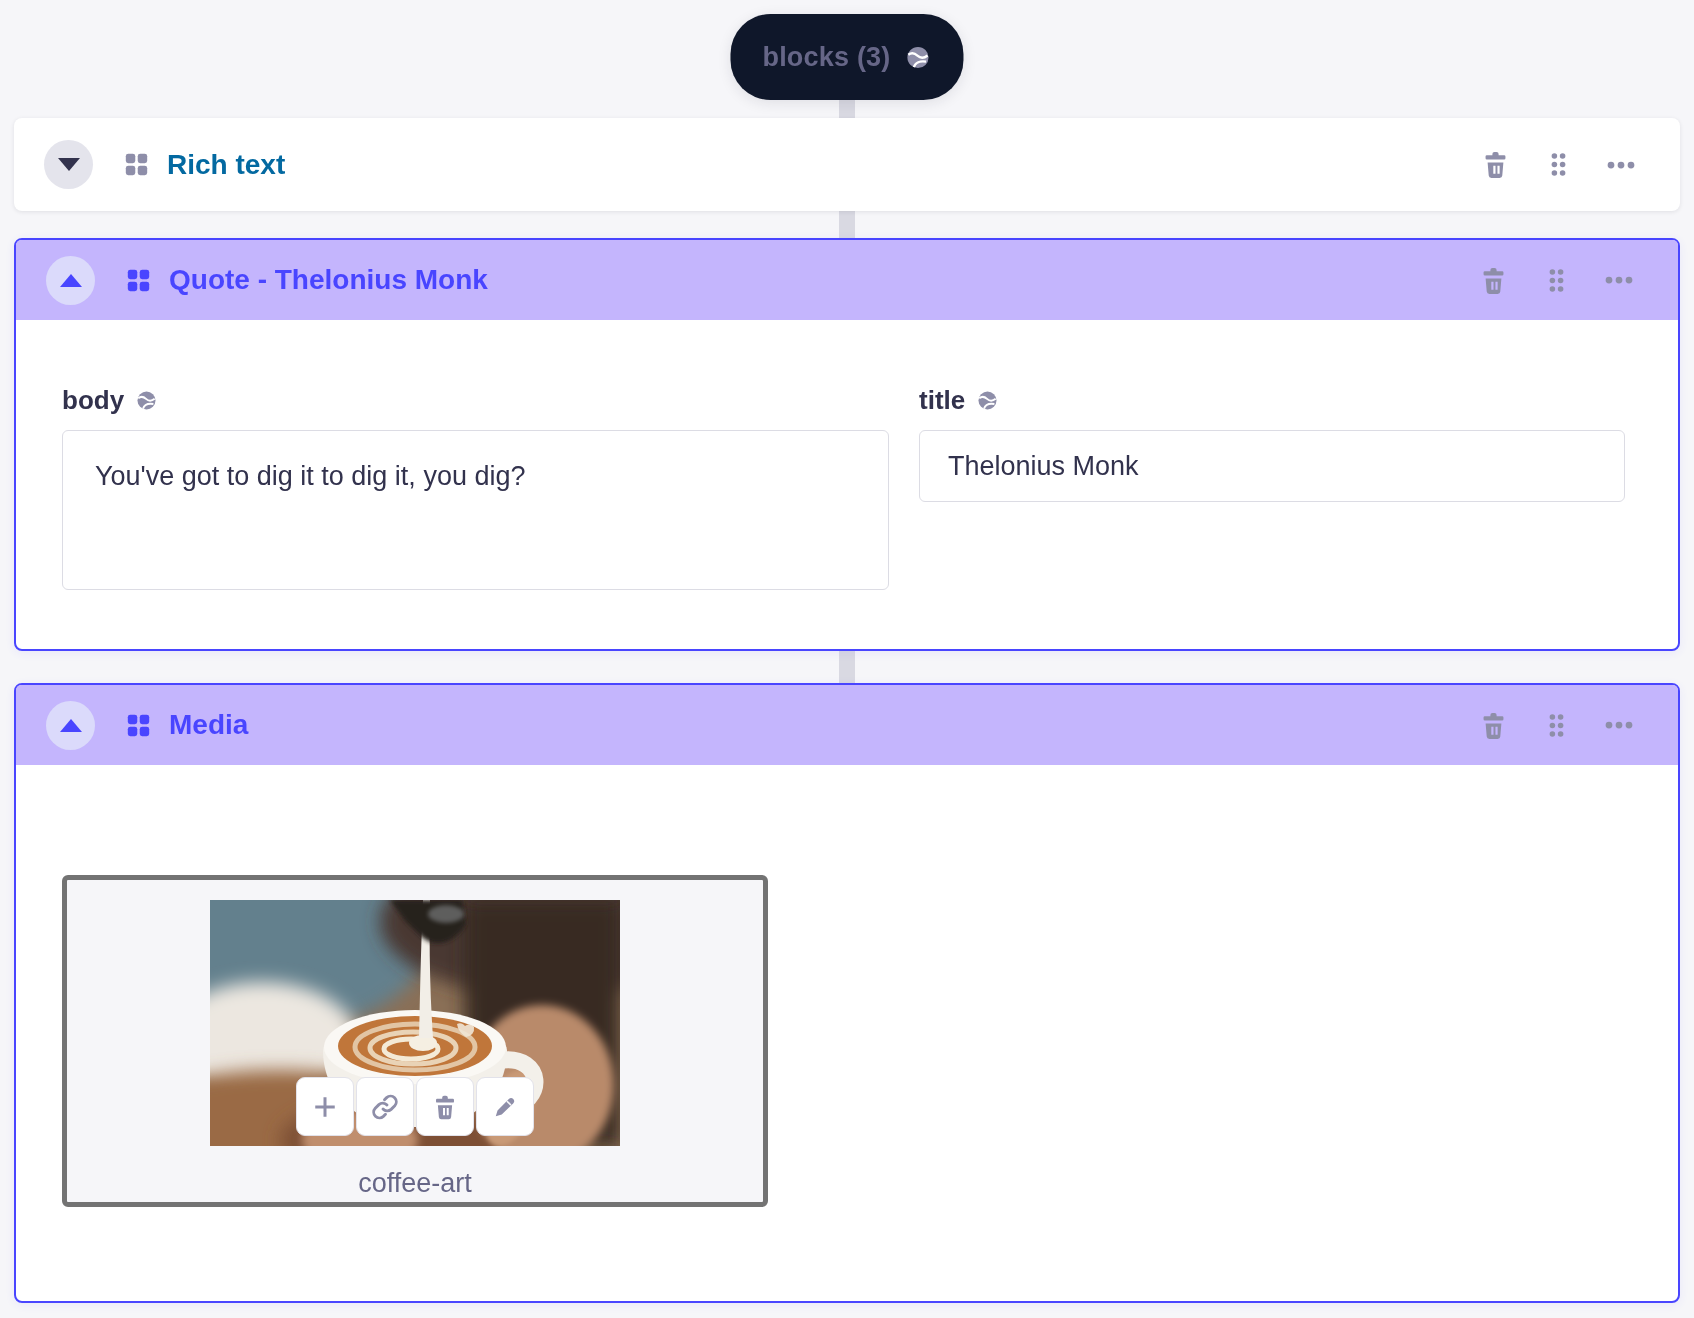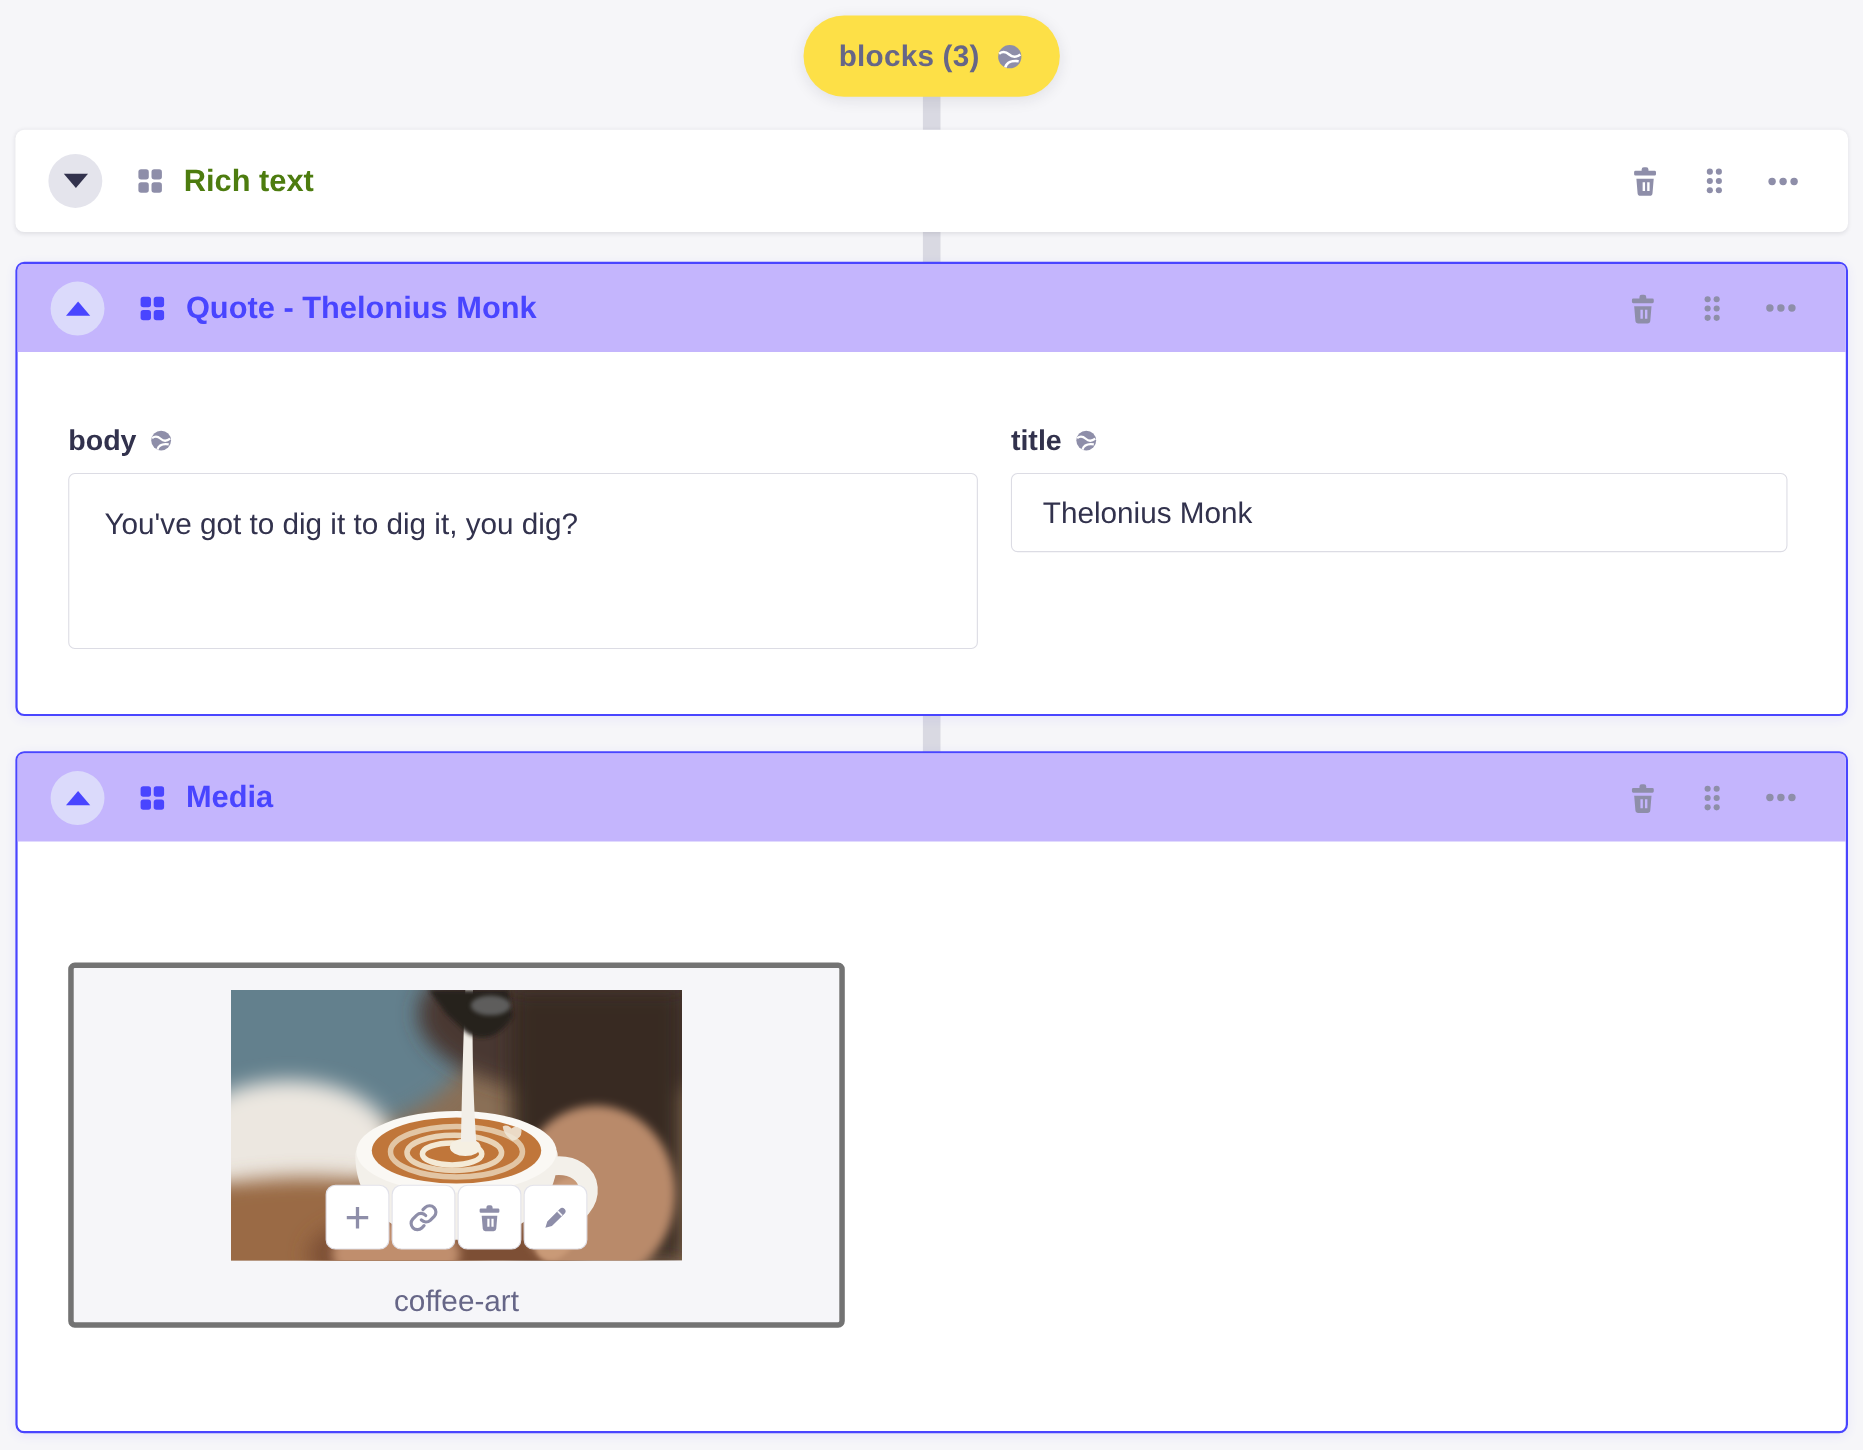--- a/index.html
+++ b/index.html
@@ -6,22 +6,22 @@
   body{font-family:"Liberation Sans", sans-serif;}
   .stage{position:relative;width:1694px;height:1318px;background:#f6f6f9;overflow:hidden;}
 
   
   .connector{position:absolute;left:839px;width:16px;background:#d9d9e2;z-index:0;}
   .connector.c1{top:84px;height:36px;}
   .connector.c2{top:208px;height:34px;}
   .connector.c3{top:649px;height:38px;}
 
   
-  .zone-pill{position:absolute;top:14px;left:50%;transform:translateX(-50%);height:74px;
-    background:#fde047;border-radius:40px;box-shadow:0 3px 14px rgba(33,33,52,.10);
+  .zone-pill{position:absolute;top:14px;left:50%;transform:translateX(-50%);height:86px;
+    background:#0f172a;border-radius:40px;box-shadow:0 3px 14px rgba(33,33,52,.10);
     display:flex;align-items:center;gap:14px;padding:0 32px;z-index:2;}
   .zone-pill .pill-label{font-size:27px;font-weight:700;color:#666687;letter-spacing:.2px;}
 
   
   .block{position:absolute;left:14px;width:1666px;box-sizing:border-box;background:#fff;
     border-radius:8px;z-index:1;}
   .block.collapsed{top:118px;height:93px;box-shadow:0 1px 4px rgba(33,33,52,.10);}
   .block.expanded{border:2px solid #4945ff;box-shadow:0 2px 10px rgba(73,69,255,.08);}
   .block.quote{top:238px;height:413px;}
   .block.media{top:683px;height:620px;}
@@ -30,21 +30,21 @@
   .block.expanded .block-header{height:80px;background:#c4b5fd;border-radius:5px 5px 0 0;}
 
   .toggle{width:49px;height:49px;border-radius:50%;border:none;flex:0 0 auto;
     display:flex;align-items:center;justify-content:center;background:#e4e4ec;cursor:pointer;padding:0;}
   .block.expanded .toggle{background:#dbdafb;}
   .caret-down{width:0;height:0;border-left:11px solid transparent;border-right:11px solid transparent;border-top:13px solid #32324d;}
   .caret-up{width:0;height:0;border-left:11px solid transparent;border-right:11px solid transparent;border-bottom:13px solid #4945ff;}
 
   .blocks-glyph{margin-left:30px;flex:0 0 auto;color:#8e8ea9;display:flex;}
   .block.expanded .blocks-glyph{color:#4945ff;}
-  .block-title{margin-left:17px;font-size:28px;font-weight:700;color:#4d7c0f;}
+  .block-title{margin-left:17px;font-size:28px;font-weight:700;color:#0369a1;}
   .block.expanded .block-title{color:#4945ff;}
 
   .header-actions{margin-left:auto;display:flex;align-items:center;gap:33px;}
   .icon-btn{background:none;border:none;padding:0;cursor:pointer;color:#8e8ea9;display:flex;align-items:center;justify-content:center;}
 
   
   .quote-body{display:flex;gap:30px;padding:64px 53px 0 46px;box-sizing:border-box;}
   .field{display:flex;flex-direction:column;}
   .field.title-field{width:706px;flex:0 0 auto;}
   .field.body-field{flex:1;}

